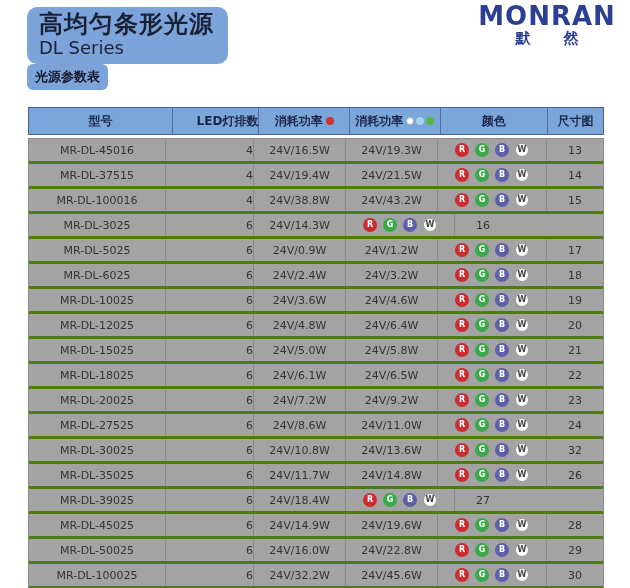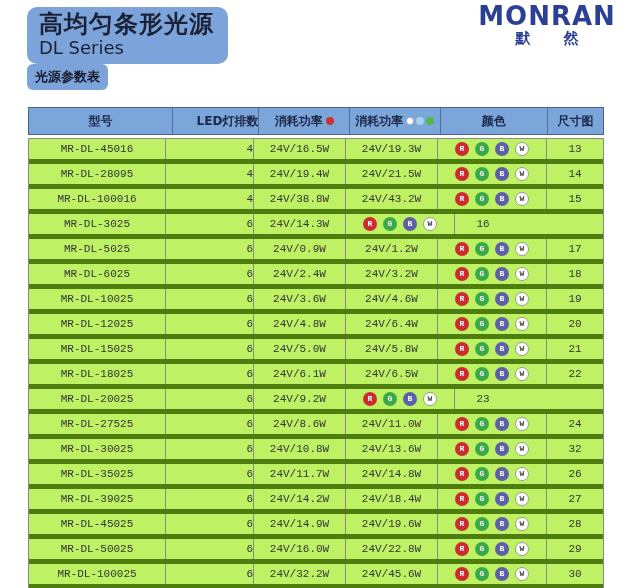--- a/index.html
+++ b/index.html
@@ -46,21 +46,21 @@
     display:flex; border:1px solid #4F5F8C; background:#7BA6D9; height:28px;
   }
   .th {
     display:flex; align-items:center; justify-content:center;
     font-size:12px; font-weight:bold; color:#1B2547;
     border-right:1px solid #5A6B99; height:100%;
   }
   .th:last-child { border-right:none; }
 
   .tbody { margin-top:3px; border:1px solid #8a8a8a; border-bottom:none; }
-  .tr { display:flex; height:25px; border-bottom:5px solid #4d7c0f; background:#bef264;font-family:Liberation Mono, monospace; }
+  .tr { display:flex; height:25px; border-bottom:3px solid #4d7c0f; background:#a3a3a3; }
   .td {
     display:flex; align-items:center; justify-content:center;
     font-size:11px; color:#333333; border-right:1px solid #8a8a8a; height:100%;
   }
   .td:last-child { border-right:none; }
 
   
   .c1 { width:146px; } .c2 { width:88px;justify-content:flex-end; } .c3 { width:92px; }
   .c4 { width:92px; } .c5 { width:109px; } .c6 { width:56px; }
   .tbody .c1 { width:137px; } 
@@ -133,21 +133,21 @@
           <div class="td c4">24V/19.3W</div>
           <div class="td c5">
             <span class="circle" style="background: rgb(206, 43, 48); color: rgb(255, 255, 255);">R</span>
             <span class="circle" style="background: rgb(59, 169, 73); color: rgb(255, 255, 255);">G</span>
             <span class="circle" style="background: rgb(92, 96, 168); color: rgb(255, 255, 255);">B</span>
             <span class="circle outlined" style="background: rgb(255, 255, 255); color: rgb(68, 68, 68);">W</span>
           </div>
           <div class="td c6">13</div>
         </div>
         <div class="tr">
-          <div class="td c1">MR-DL-28095</div>
+          <div class="td c1">MR-DL-37515</div>
           <div class="td c2">4</div>
           <div class="td c3">24V/19.4W</div>
           <div class="td c4">24V/21.5W</div>
           <div class="td c5">
             <span class="circle" style="background: rgb(206, 43, 48); color: rgb(255, 255, 255);">R</span>
             <span class="circle" style="background: rgb(59, 169, 73); color: rgb(255, 255, 255);">G</span>
             <span class="circle" style="background: rgb(92, 96, 168); color: rgb(255, 255, 255);">B</span>
             <span class="circle outlined" style="background: rgb(255, 255, 255); color: rgb(68, 68, 68);">W</span>
           </div>
           <div class="td c6">14</div>
@@ -251,20 +251,21 @@
             <span class="circle" style="background: rgb(206, 43, 48); color: rgb(255, 255, 255);">R</span>
             <span class="circle" style="background: rgb(59, 169, 73); color: rgb(255, 255, 255);">G</span>
             <span class="circle" style="background: rgb(92, 96, 168); color: rgb(255, 255, 255);">B</span>
             <span class="circle outlined" style="background: rgb(255, 255, 255); color: rgb(68, 68, 68);">W</span>
           </div>
           <div class="td c6">22</div>
         </div>
         <div class="tr">
           <div class="td c1">MR-DL-20025</div>
           <div class="td c2">6</div>
+          <div class="td c3">24V/7.2W</div>
           <div class="td c4">24V/9.2W</div>
           <div class="td c5">
             <span class="circle" style="background: rgb(206, 43, 48); color: rgb(255, 255, 255);">R</span>
             <span class="circle" style="background: rgb(59, 169, 73); color: rgb(255, 255, 255);">G</span>
             <span class="circle" style="background: rgb(92, 96, 168); color: rgb(255, 255, 255);">B</span>
             <span class="circle outlined" style="background: rgb(255, 255, 255); color: rgb(68, 68, 68);">W</span>
           </div>
           <div class="td c6">23</div>
         </div>
         <div class="tr">
@@ -302,21 +303,20 @@
             <span class="circle" style="background: rgb(206, 43, 48); color: rgb(255, 255, 255);">R</span>
             <span class="circle" style="background: rgb(59, 169, 73); color: rgb(255, 255, 255);">G</span>
             <span class="circle" style="background: rgb(92, 96, 168); color: rgb(255, 255, 255);">B</span>
             <span class="circle outlined" style="background: rgb(255, 255, 255); color: rgb(68, 68, 68);">W</span>
           </div>
           <div class="td c6">26</div>
         </div>
         <div class="tr">
           <div class="td c1">MR-DL-39025</div>
           <div class="td c2">6</div>
-          <div class="td c3">24V/14.2W</div>
           <div class="td c4">24V/18.4W</div>
           <div class="td c5">
             <span class="circle" style="background: rgb(206, 43, 48); color: rgb(255, 255, 255);">R</span>
             <span class="circle" style="background: rgb(59, 169, 73); color: rgb(255, 255, 255);">G</span>
             <span class="circle" style="background: rgb(92, 96, 168); color: rgb(255, 255, 255);">B</span>
             <span class="circle outlined" style="background: rgb(255, 255, 255); color: rgb(68, 68, 68);">W</span>
           </div>
           <div class="td c6">27</div>
         </div>
         <div class="tr">

